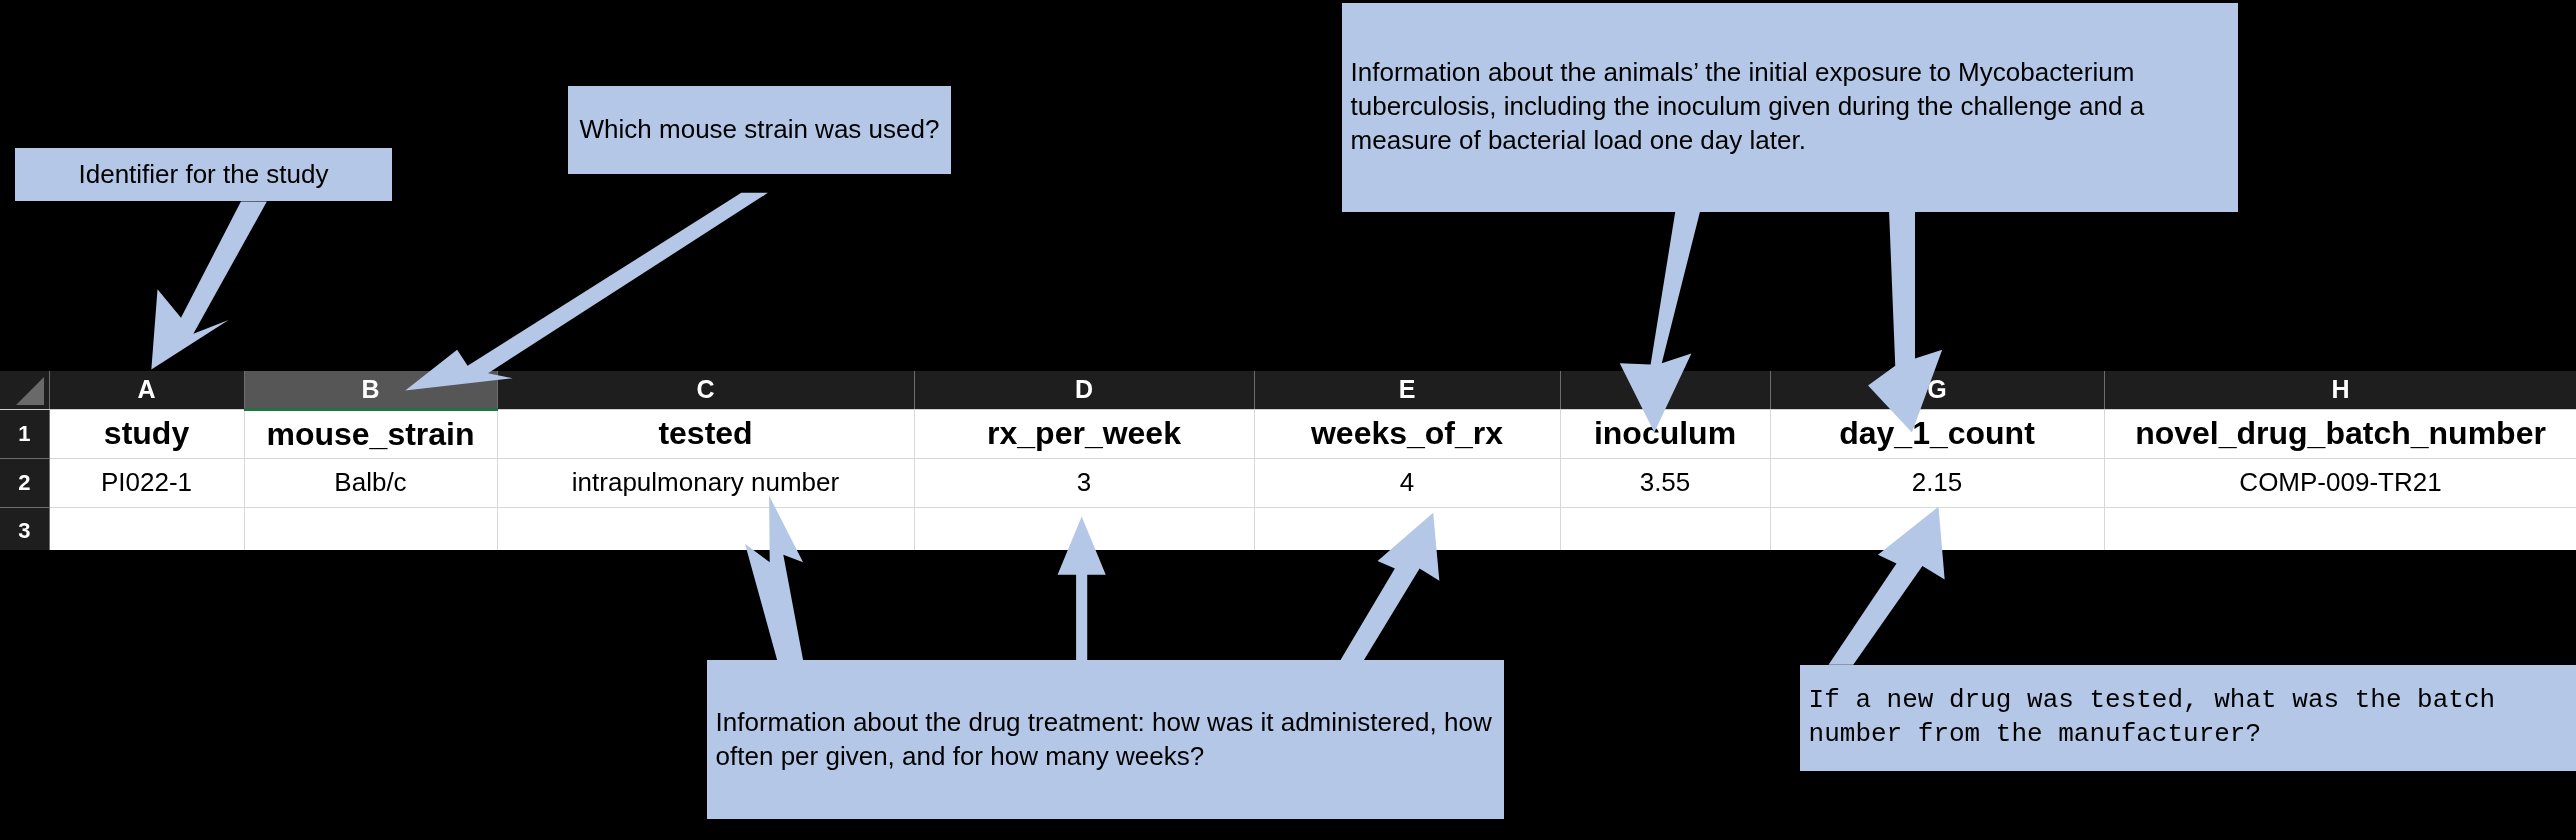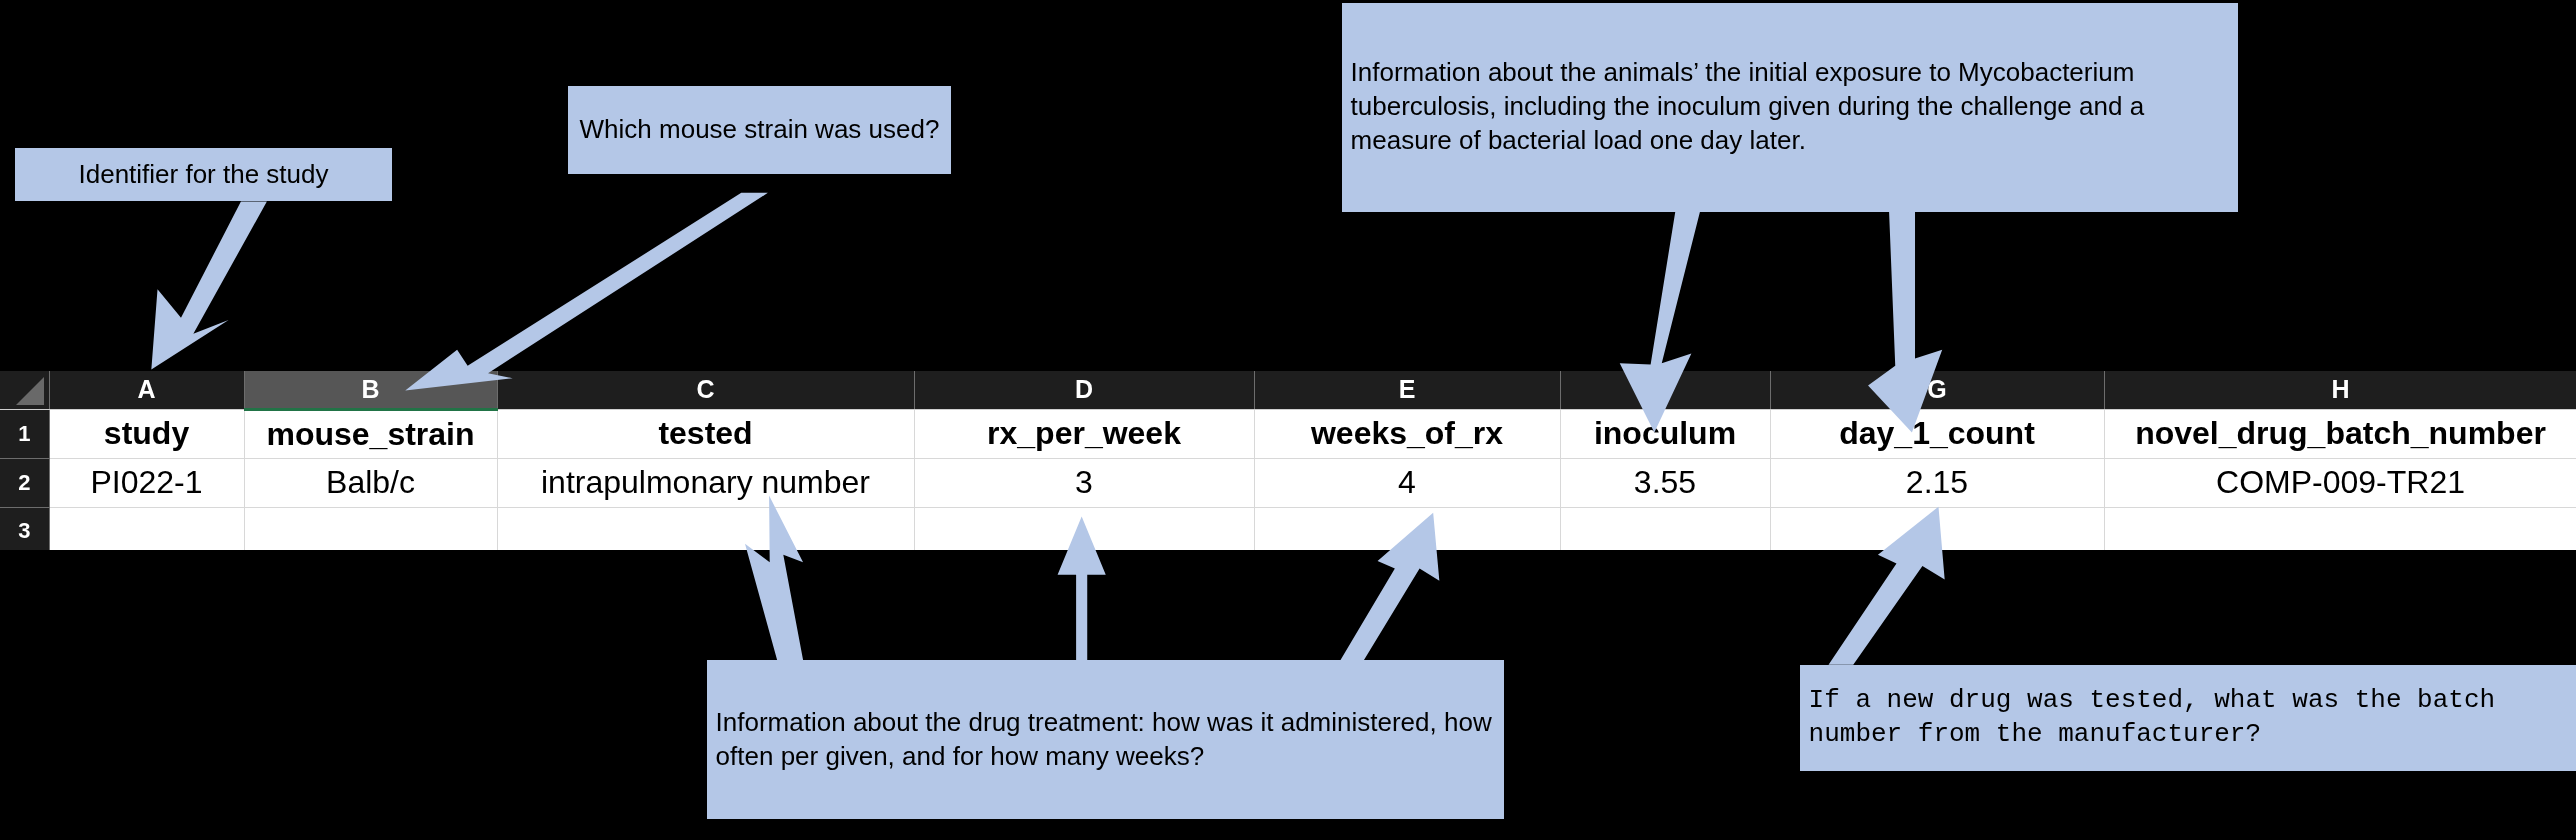--- a/index.html
+++ b/index.html
@@ -95,21 +95,21 @@
     height: 49px;
     font-size: 26px;
     overflow: hidden;
     white-space: nowrap;
   }
   .row-header-cell {
     font-size: 32px;
     font-weight: bold;
   }
   .row-data-cell {
-    font-size: 32px;
+    font-size: 26px;
     font-weight: normal;
   }
   .row-empty .cell { height: 47px; }
 
   
   .callout {
     position: absolute;
     background: #b4c7e7;
     color: #000000;
     font-size: 26px;

